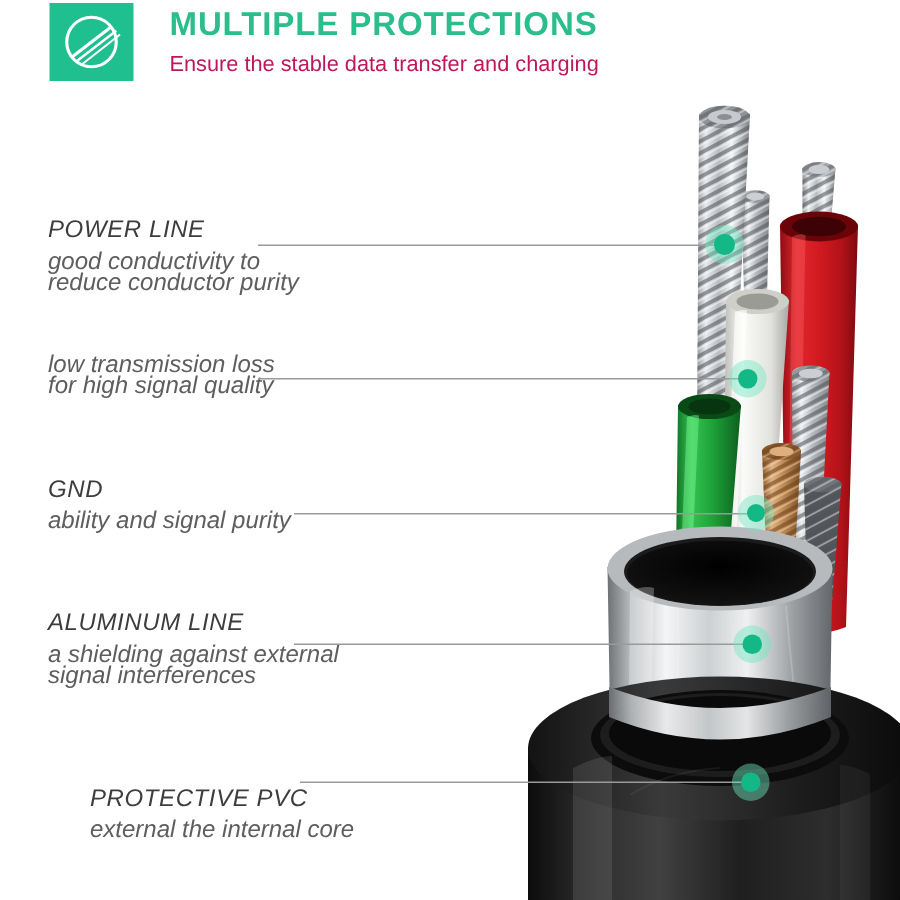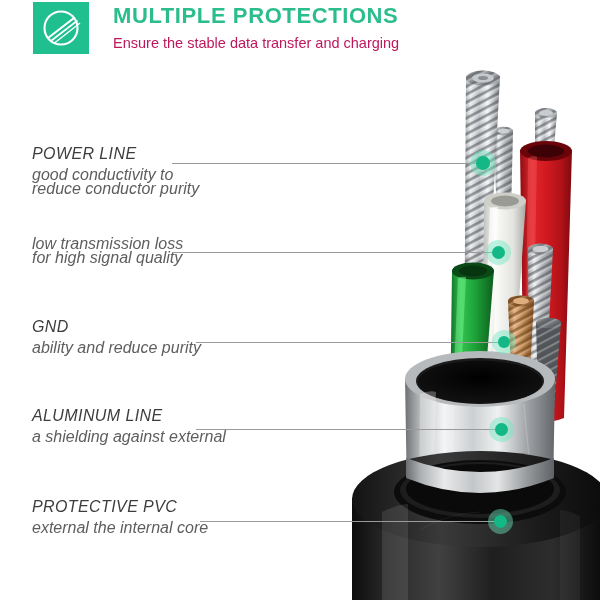--- a/index.html
+++ b/index.html
@@ -292,42 +292,43 @@
   </div>
   <div class="leader" style="left:172px; top:252px; width:328px;"></div>
   <div class="dot" style="left:486px; top:240px; width:25px; height:25px;">
     <span class="halo"></span>
     <span class="core"></span>
   </div>
 
   <div class="callout" style="top:318px;">
     <div class="c-title">GND</div>
     <div class="c-desc">
-      <div>ability and reduce purity</div>
+      <div>ability and signal purity</div>
     </div>
   </div>
   <div class="leader" style="left:196px; top:342px; width:310px;"></div>
   <div class="dot" style="left:492px; top:330px; width:24px; height:24px;">
     <span class="halo"></span>
     <span class="core"></span>
   </div>
 
   <div class="callout" style="top:407px;">
     <div class="c-title">ALUMINUM LINE</div>
     <div class="c-desc">
       <div>a shielding against external</div>
+      <div>signal interferences</div>
     </div>
   </div>
   <div class="leader" style="left:196px; top:429px; width:300px;"></div>
   <div class="dot" style="left:489px; top:417px; width:25px; height:25px;">
     <span class="halo"></span>
     <span class="core"></span>
   </div>
 
-  <div class="callout" style="top:498px;">
+  <div class="callout" style="top:524px;margin-left:28px;">
     <div class="c-title">PROTECTIVE PVC</div>
     <div class="c-desc">
       <div>external the internal core</div>
     </div>
   </div>
   <div class="leader" style="left:200px; top:521px; width:295px;"></div>
   <div class="dot" style="left:488px; top:509px; width:25px; height:25px;">
     <span class="halo"></span>
     <span class="core"></span>
   </div>

